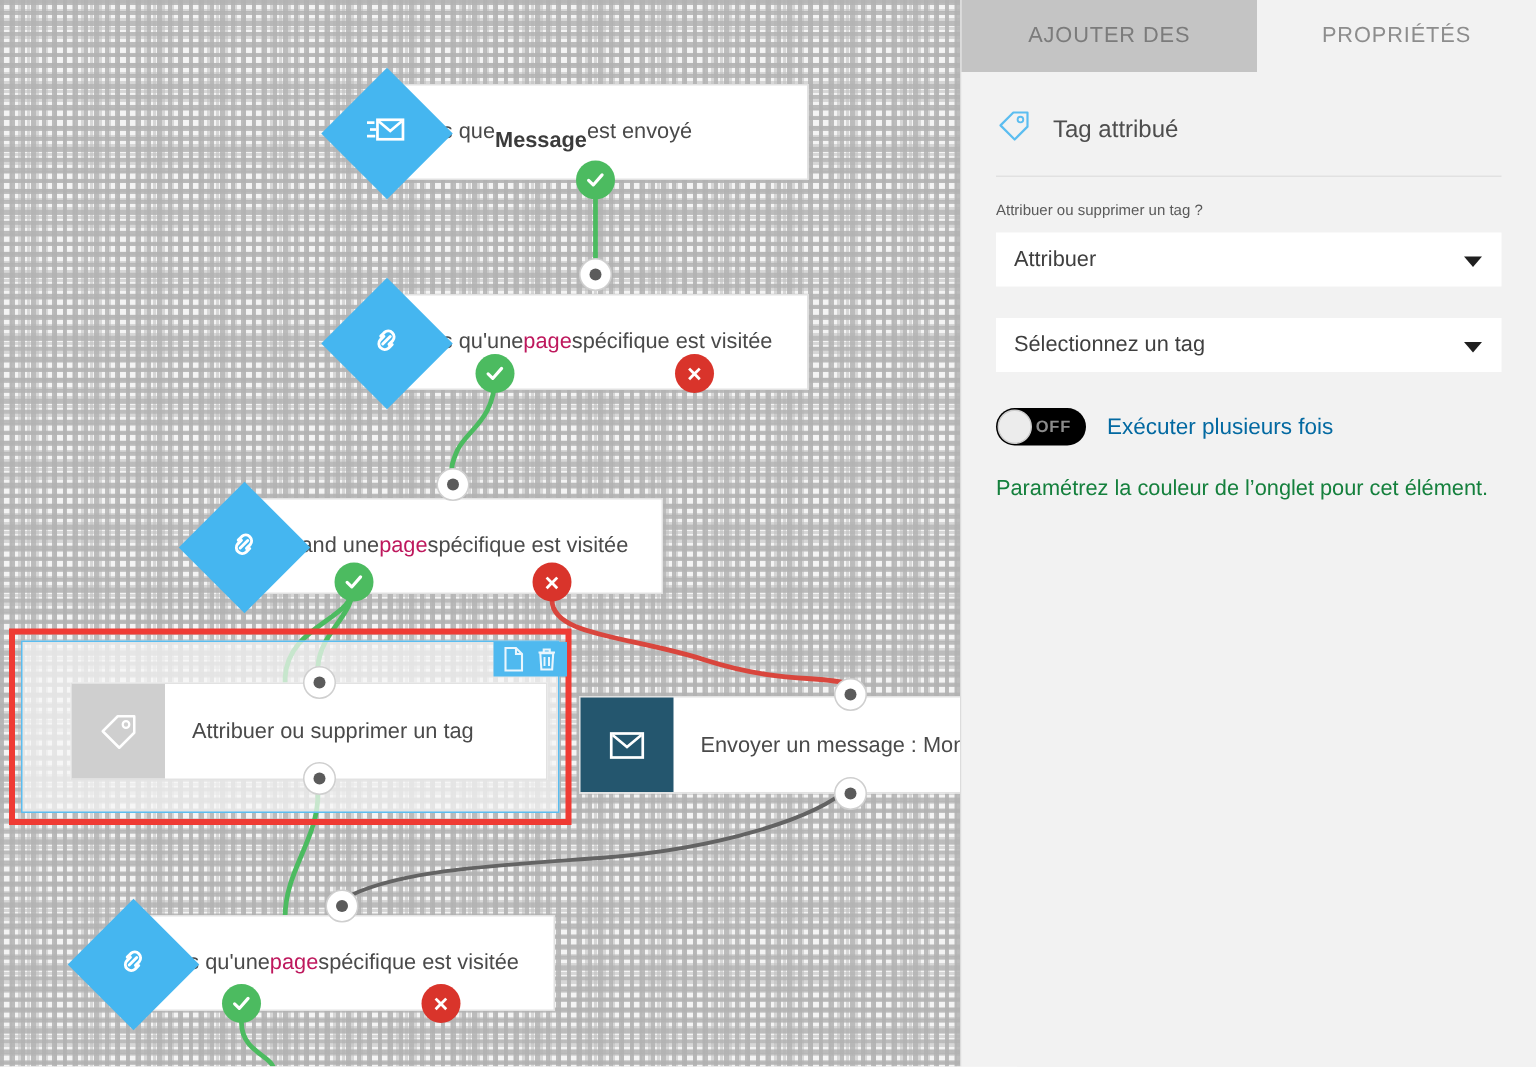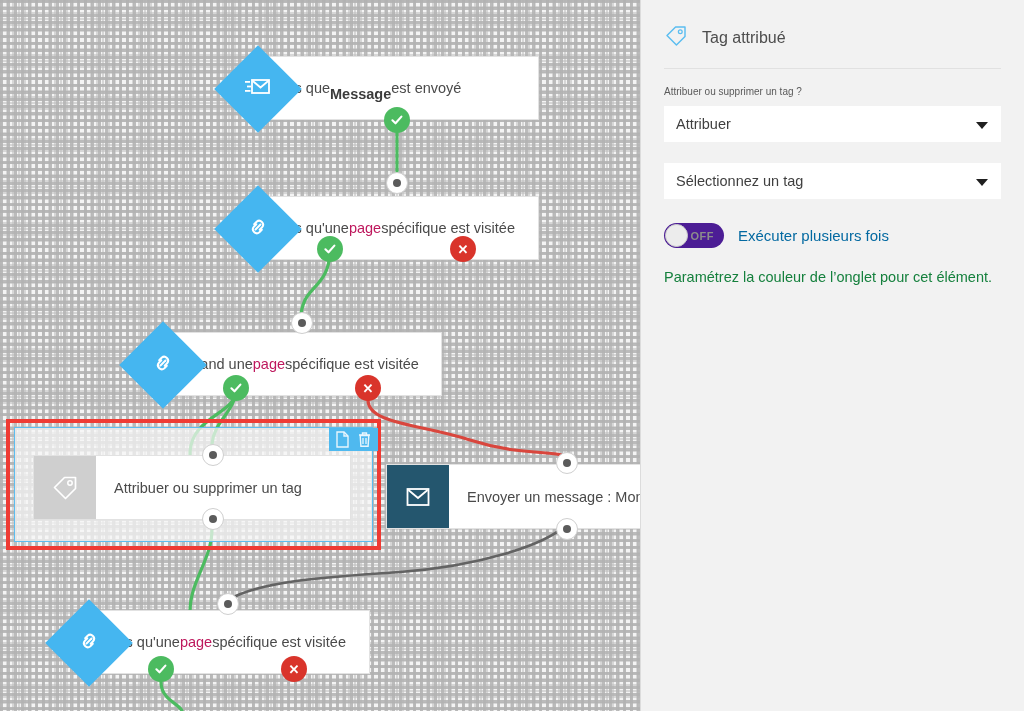--- a/index.html
+++ b/index.html
@@ -178,21 +178,21 @@
   }
   .select .swatch {
     width: 34px; height: 18px; background: #24566e;
     margin-right: 14px; flex: 0 0 34px;
   }
   .gap { height: 21px; }
 
   .toggle-row { display:flex; align-items:center; gap: 14px; margin: 24px 0 0 0; }
   .toggle {
     width: 60px; height: 25px; border-radius: 13px;
-    background: #4c1d95; position: relative;
+    background: #000000; position: relative;
     display:flex; align-items:center; justify-content:flex-end;
     padding-right: 10px;
     cursor: pointer;
   }
   .toggle .knob {
     position:absolute; left: 1px; top: 1px;
     width: 23px; height: 23px; border-radius: 50%;
     background: #ececec; border: 1px solid #cccccc;
   }
   .toggle .state { font-size: 11px; font-weight: bold; color: #8c8c8c; letter-spacing:.5px; }
@@ -308,21 +308,21 @@
       </span>
       <span>
         <svg width="15" height="17" viewBox="0 0 15 17">
           <path d="M2,4 L13,4 M5.5,4 L5.5,2 L9.5,2 L9.5,4" fill="none" stroke="#e9f6fd" stroke-width="1.4"></path>
           <path d="M3.2,4.5 L3.9,15.3 L11.1,15.3 L11.8,4.5 Z" fill="none" stroke="#e9f6fd" stroke-width="1.4"></path>
           <path d="M6,7 L6,13 M9,7 L9,13" stroke="#e9f6fd" stroke-width="1.3"></path>
         </svg>
       </span>
     </div>
 
-    <div class="node" style="left:33px; top:455px; width:318px; height:65px; z-index:5;">
+    <div class="node" style="left:47px; top:455px; width:318px; height:65px; z-index:5;">
       <div class="sqicon gray" style="background: rgb(207, 207, 207);">
         <svg width="28" height="28" viewBox="0 0 28 28">
           <path d="M3.5,13.5 L13.5,3.5 L24.5,3.5 L24.5,14.5 L14.5,24.5 Z" fill="none" stroke="#ffffff" stroke-width="1.7" stroke-linejoin="round"></path>
           <circle cx="19" cy="9" r="2.2" fill="none" stroke="#ffffff" stroke-width="1.5"></circle>
         </svg>
       </div>
       <div class="label">Attribuer ou supprimer un tag</div>
     </div>
     <div class="dot" style="left:202px; top:444px;"></div>
     <div class="dot" style="left:202px; top:508px;"></div>
@@ -359,20 +359,24 @@
       <svg width="14" height="14" viewBox="0 0 14 14">
           <path d="M2.4,7.3 L5.5,10.3 L11.4,3.6" fill="none" stroke="#fff" stroke-width="2.1" stroke-linecap="round" stroke-linejoin="round"></path>
         </svg>
     </div>
     <div class="badge no" style="left: 281px; top: 656px; background: rgb(217, 52, 43);">✕</div>
     <div class="dot" style="left:217px; top:593px;"></div>
   </div>
 
   <div id="panel">
 
+    <div id="tabs">
+      <div class="tab active">AJOUTER DES</div>
+      <div class="tab idle">PROPRIÉTÉS</div>
+    </div>
 
     <div id="panel-body">
 
       <div class="panel-title">
         <span>
           <svg width="24" height="24" viewBox="0 0 28 28">
             <path d="M3.5,13.5 L13.5,3.5 L24.5,3.5 L24.5,14.5 L14.5,24.5 Z" fill="none" stroke="#5bbdf0" stroke-width="1.7" stroke-linejoin="round"></path>
             <circle cx="19" cy="9" r="2.2" fill="none" stroke="#5bbdf0" stroke-width="1.5"></circle>
           </svg>
         </span>

